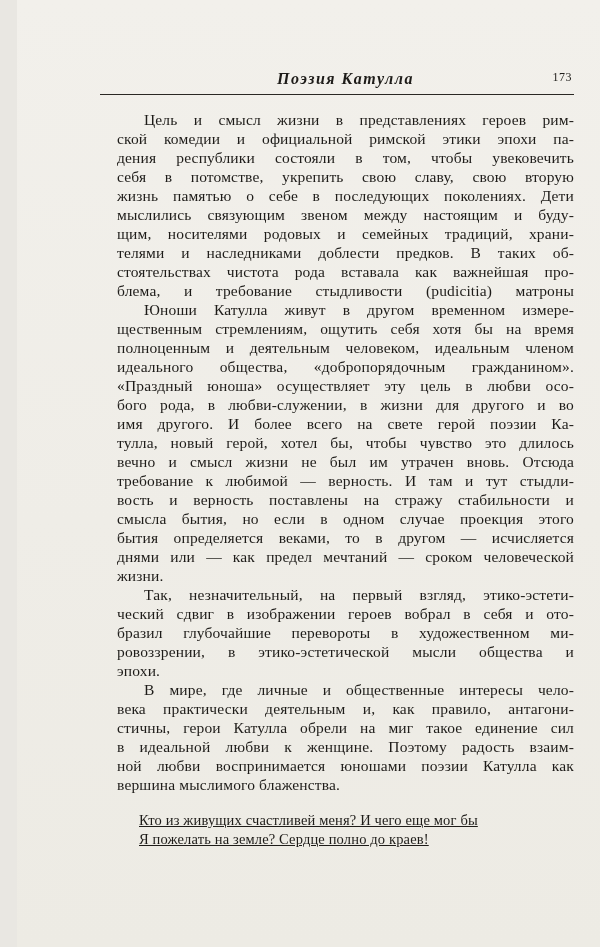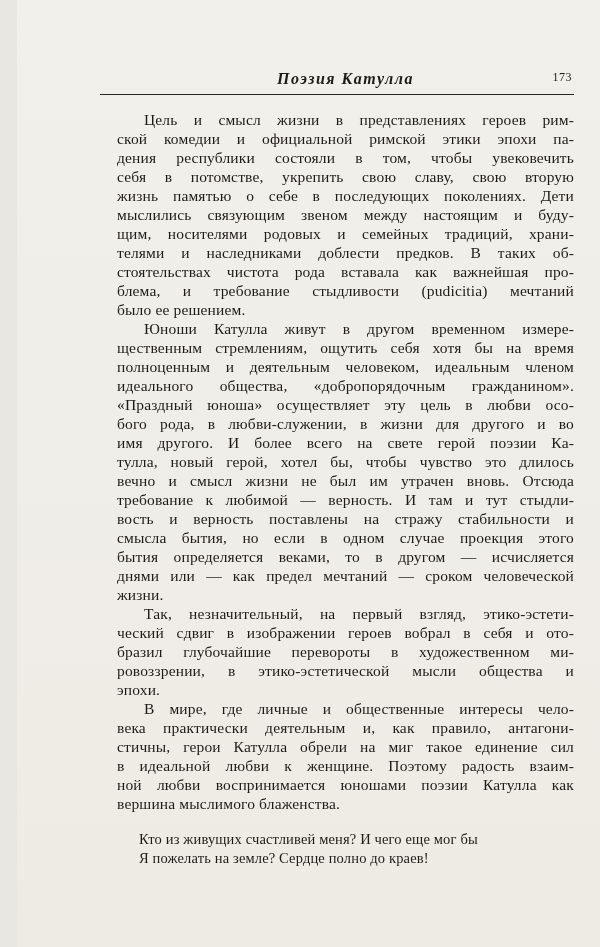--- a/index.html
+++ b/index.html
@@ -63,20 +63,21 @@
     margin-top: 17px;
     padding-left: 22px;
     font-size: 14.5px;
     line-height: 19px;
   }
   .para.quote .line,
   .para.quote .line.first {
     text-align: right;
     text-align-last: left;
     padding-left: 0;
+    text-decoration: underline;
   }
 </style>
 </head>
 <body>
 
 <div class="page">
 
   <div class="header">
     <span class="running-title">Поэзия Катулла</span>
     <span class="page-number">173</span>
@@ -86,22 +87,21 @@
       <div class="para body">
         <div class="line first">Цель и смысл жизни в представлениях героев рим-</div>
         <div class="line">ской комедии и официальной римской этики эпохи па-</div>
         <div class="line">дения республики состояли в том, чтобы увековечить</div>
         <div class="line">себя в потомстве, укрепить свою славу, свою вторую</div>
         <div class="line">жизнь памятью о себе в последующих поколениях. Дети</div>
         <div class="line">мыслились связующим звеном между настоящим и буду-</div>
         <div class="line">щим, носителями родовых и семейных традиций, храни-</div>
         <div class="line">телями и наследниками доблести предков. В таких об-</div>
         <div class="line">стоятельствах чистота рода вставала как важнейшая про-</div>
-        <div class="line">блема, и требование стыдливости (pudicitia) мечтаний</div>
-        <div class="line last">было ее решением.</div>
+        <div class="line">блема, и требование стыдливости (pudicitia) матроны</div>
       </div>
       <div class="para body">
         <div class="line first">Юноши Катулла живут в другом временном измере-</div>
         <div class="line">щественным стремлениям, ощутить себя хотя бы на время</div>
         <div class="line">полноценным и деятельным человеком, идеальным членом</div>
         <div class="line">идеального общества, «добропорядочным гражданином».</div>
         <div class="line">«Праздный юноша» осуществляет эту цель в любви осо-</div>
         <div class="line">бого рода, в любви-служении, в жизни для другого и во</div>
         <div class="line">имя другого. И более всего на свете герой поэзии Ка-</div>
         <div class="line">тулла, новый герой, хотел бы, чтобы чувство это длилось</div>

